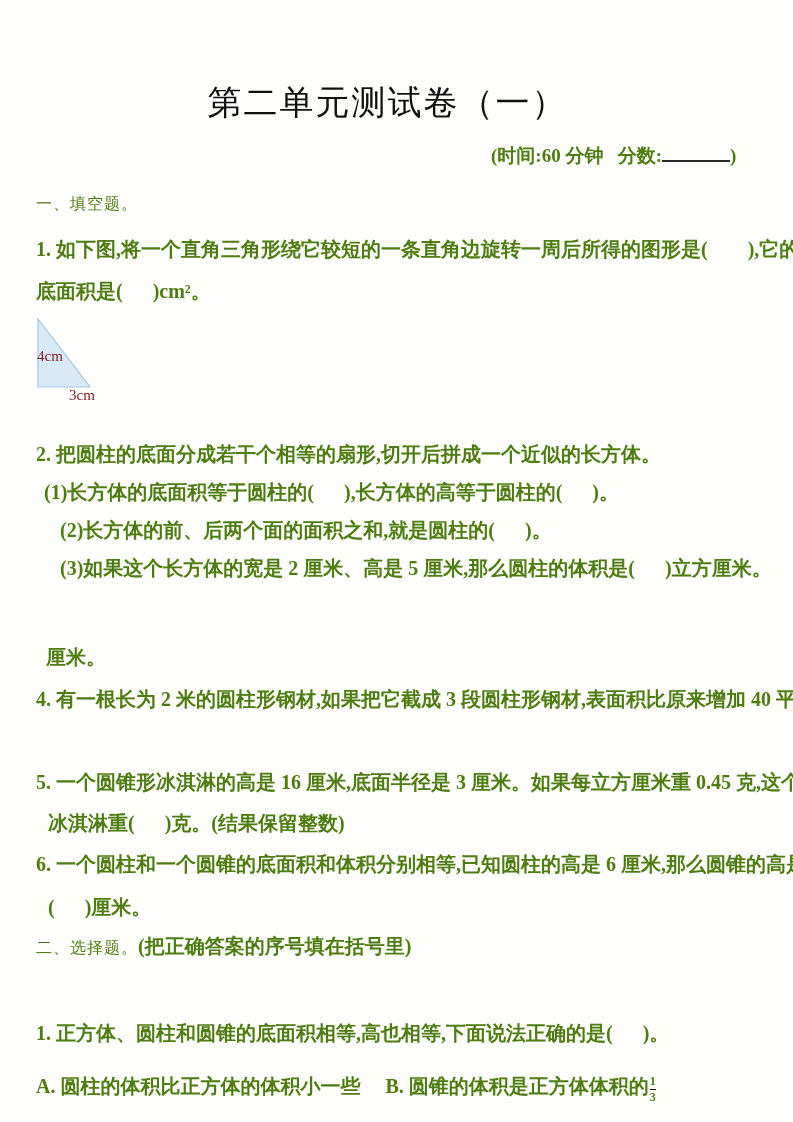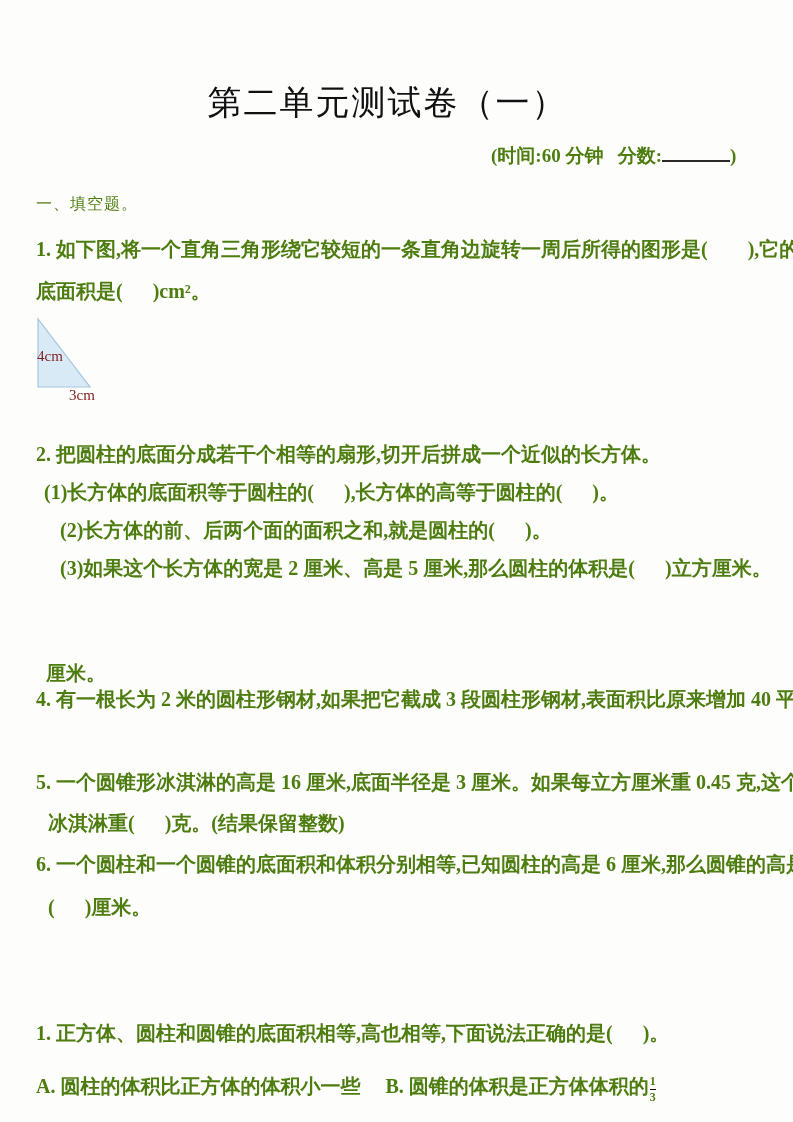--- a/index.html
+++ b/index.html
@@ -73,28 +73,29 @@
     <polygon points="8,6 8,74 60,74" fill="#d9eaf7" stroke="#a5c6de" stroke-width="1.2"></polygon>
   </svg>
   <div class="figlabel" style="left:37px;top:348px;">4cm</div>
   <div class="figlabel" style="left:45px;top:387px;margin-left:24px;">3cm</div>
 
   <div class="line q" style="top:443px;">2. 把圆柱的底面分成若干个相等的扇形,切开后拼成一个近似的长方体。</div>
   <div class="line q" style="top:481px;left:44px;">(1)长方体的底面积等于圆柱的(      ),长方体的高等于圆柱的(      )。</div>
   <div class="line q" style="top:519px;left:60px;">(2)长方体的前、后两个面的面积之和,就是圆柱的(      )。</div>
   <div class="line q" style="top:557px;left:60px;">(3)如果这个长方体的宽是 2 厘米、高是 5 厘米,那么圆柱的体积是(      )立方厘米。</div>
 
-  <div class="line q" style="top:646px;left:46px;margin-top:16px;">厘米。</div>
+  <div class="line q" style="top:646px;left:46px;">厘米。</div>
 
   <div class="line q" style="top:688px;">4. 有一根长为 2 米的圆柱形钢材,如果把它截成 3 段圆柱形钢材,表面积比原来增加 40 平方</div>
 
   <div class="line q" style="top:771px;">5. 一个圆锥形冰淇淋的高是 16 厘米,底面半径是 3 厘米。如果每立方厘米重 0.45 克,这个</div>
   <div class="line q" style="top:812px;left:48px;">冰淇淋重(      )克。(结果保留整数)</div>
 
   <div class="line q" style="top:853px;">6. 一个圆柱和一个圆锥的底面积和体积分别相等,已知圆柱的高是 6 厘米,那么圆锥的高是</div>
   <div class="line q" style="top:896px;left:48px;">(      )厘米。</div>
 
+  <div class="line" style="top:935px;"><span class="serif">二、选择题。</span><span class="q">(把正确答案的序号填在括号里)</span></div>
 
   <div class="line q" style="top:983px;margin-top:39px;">1. 正方体、圆柱和圆锥的底面积相等,高也相等,下面说法正确的是(      )。</div>
 
   <div class="line q" style="top:1027px;margin-top:48px;"><span>A. 圆柱的体积比正方体的体积小一些</span><span class="optb"><span>B. 圆锥的体积是正方体体积的</span><span class="frac"><span>1</span><span class="bar"></span><span>3</span></span></span></div>
 
 </div>
 
 </body></html>

